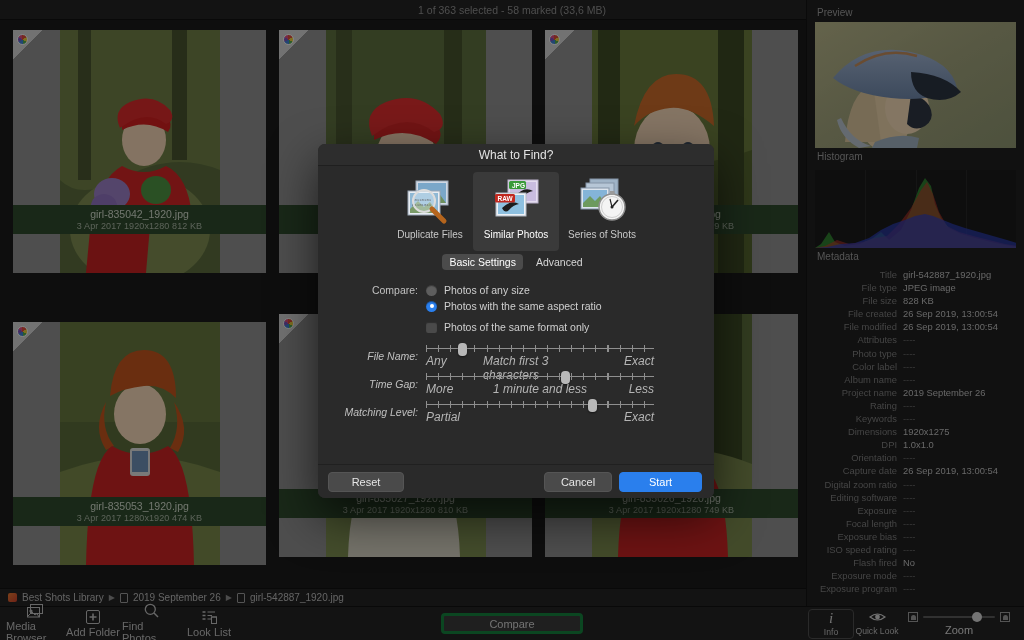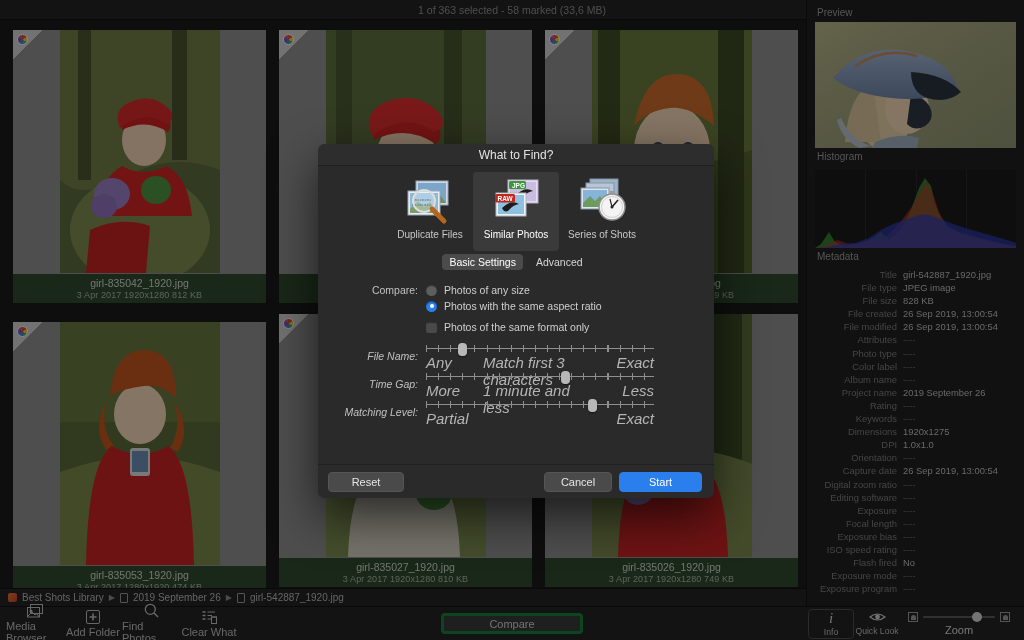--- a/index.html
+++ b/index.html
@@ -27,21 +27,21 @@
     position:absolute; right:26px; font-size:10.5px; color:#9a9a9a;
   }
   #topbar .sortcaret{ font-size:7px; margin-left:3px; color:#9a9a9a;}
 
   
   #grid{
     position:absolute; left:0; top:20px; width:806px; height:568px;
     background:#1b1b1b;
   }
   .cell{
-    position:absolute; width:253px; height:273px;
+    position:absolute; width:253px; height:204px;
     background:#8e8e8e;
     padding-left:20px;
   }
   .cell .photowrap{
     position:absolute; left:0; top:0; right:0; height:243px;
     overflow:hidden; background:#8e8e8e;
   }
   .cell .photo{
     position:absolute; left:50%; top:0; transform:translateX(-50%);
     height:243px;
@@ -211,21 +211,21 @@
   .sldtrack::before{
     content:""; position:absolute; left:0; right:0; top:3px;
     height:1px; background:#8f8f8f;
   }
   .sldthumb{
     position:absolute; top:-2px; width:9px; height:13px;
     background:#b8b8b8; border-radius:4px;
     box-shadow:0 1px 2px rgba(0,0,0,.5);
   }
   .sldlabels{
-    position:relative; height:13px; margin-top:2px; font-size:15px; color:#b5b5b5;
+    position:relative; height:13px; margin-top:2px; font-size:12px; color:#b5b5b5;
   }
   .sldlabels .l{ position:absolute; left:0; }
   .sldlabels .c{ position:absolute; left:50%; transform:translateX(-50%); }
   .sldlabels .r{ position:absolute; right:0; }
 
   #modalfooter{
     position:absolute; left:0; right:0; bottom:0; height:34px;
     background:#2a2a2a; border-top:1px solid #202020;
     display:flex; align-items:center;
   }
@@ -600,21 +600,21 @@
 
     <div class="tbtn">
       <span class="ic">
         <svg width="15" height="14" viewBox="0 0 15 14">
             <path d="M0.5 2 H3.5 M0.5 5.5 H3.5 M0.5 9 H3.5" stroke="#bcbcbc" stroke-width="1.4"></path>
             <path d="M5.5 2 H13 M5.5 5.5 H10 M5.5 9 H9" stroke="#bcbcbc" stroke-width="1"></path>
             <rect x="9.5" y="7" width="5" height="6.5" fill="none" stroke="#bcbcbc"></rect>
             <path d="M8.8 7 H15" stroke="#bcbcbc"></path>
           </svg>
       </span>
-      <span>Clear What</span>
+      <span>Look List</span>
     </div>
   </div>
 
   <div id="comparebtn">
     <span>Compare</span>
   </div>
 
   <div id="rightTools">
     <div class="rtbtn" id="infoBtn">
       <span style="font-style:italic;font-family:'Liberation Serif',serif;font-size:15px;color:#cfcfcf;line-height:15px;">i</span>

